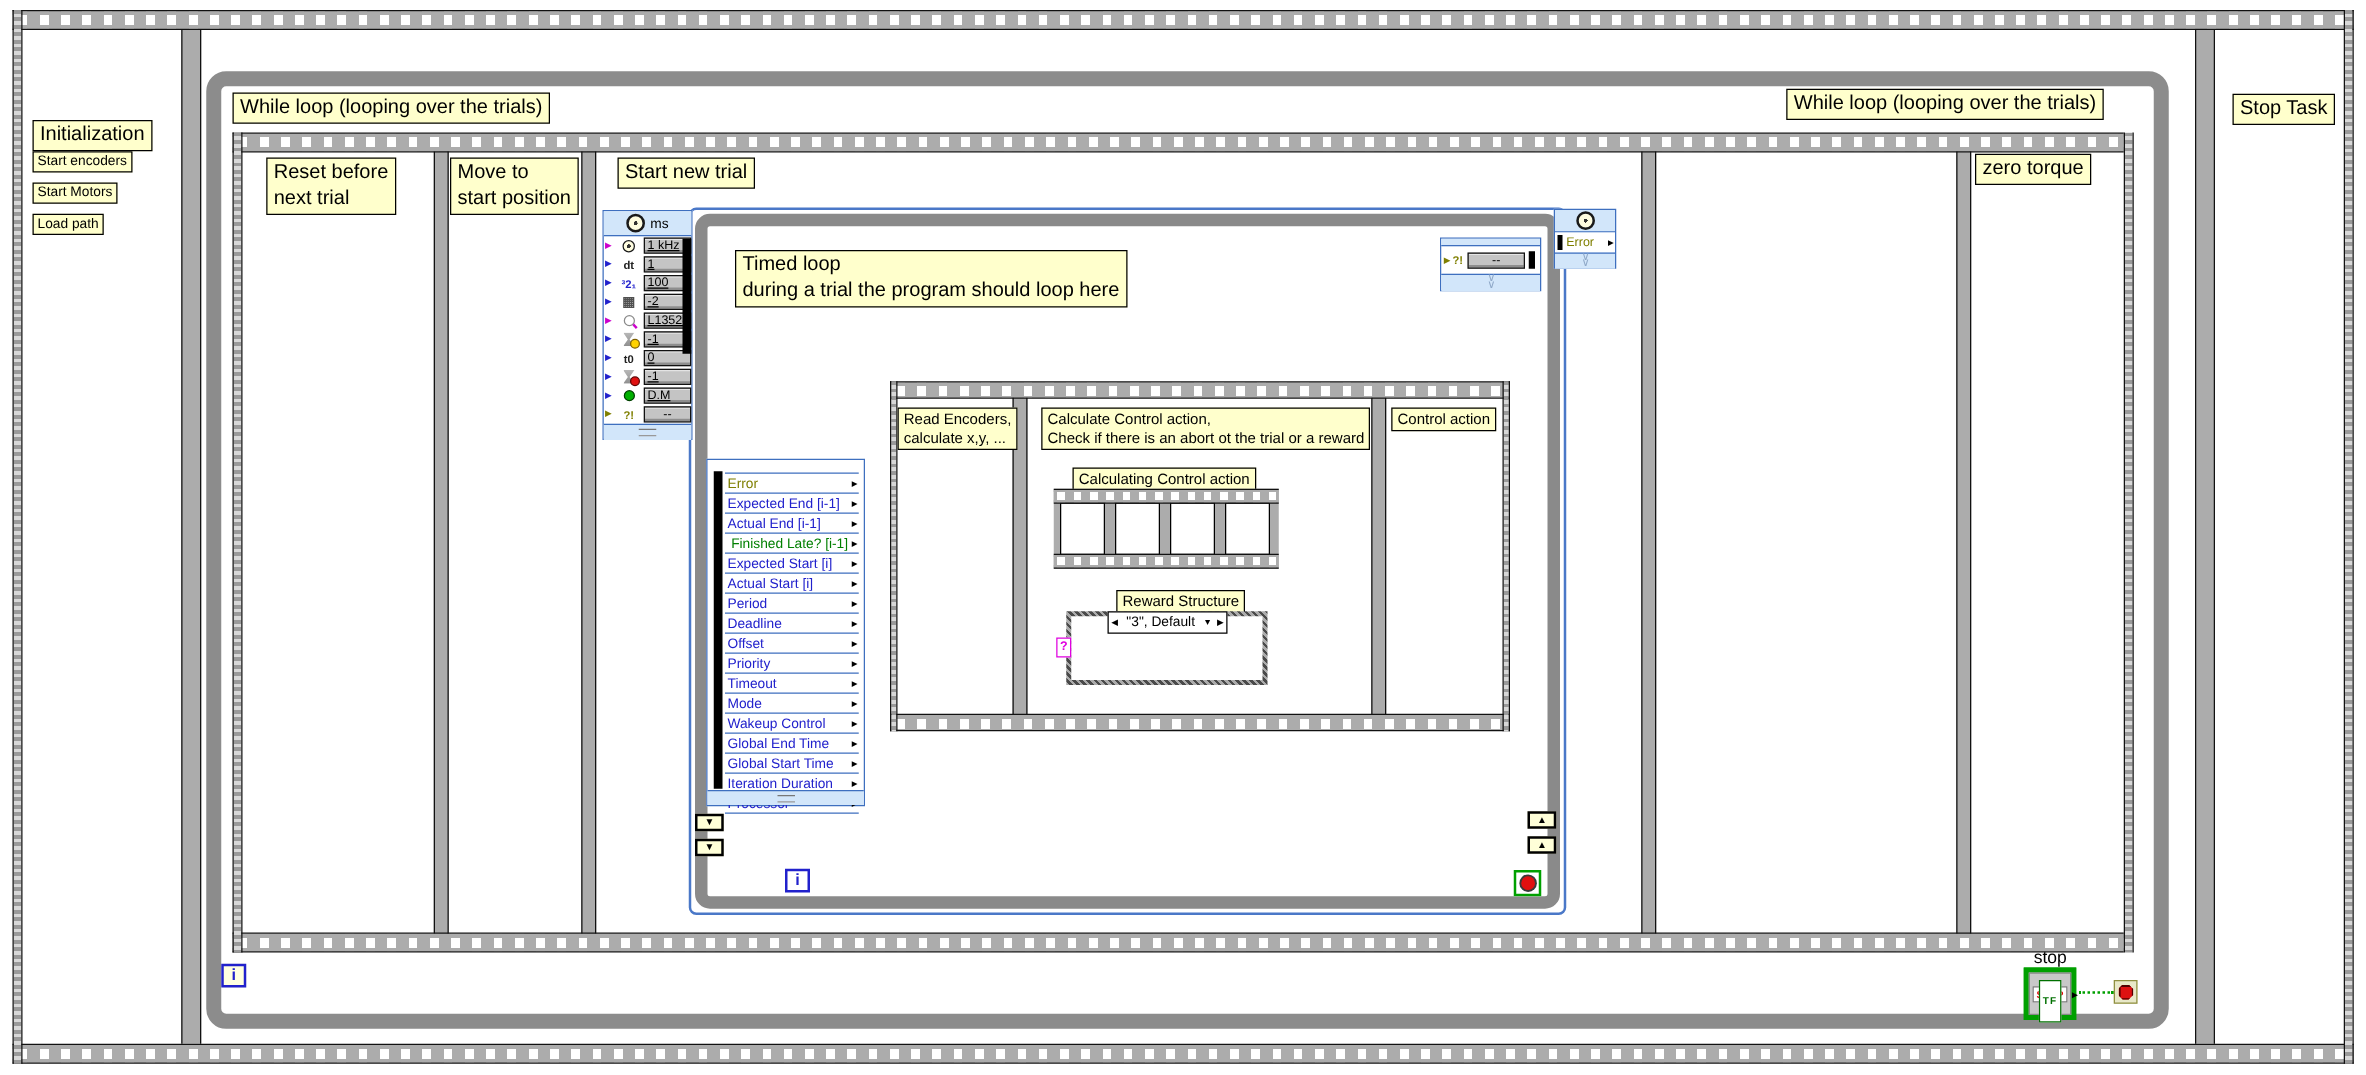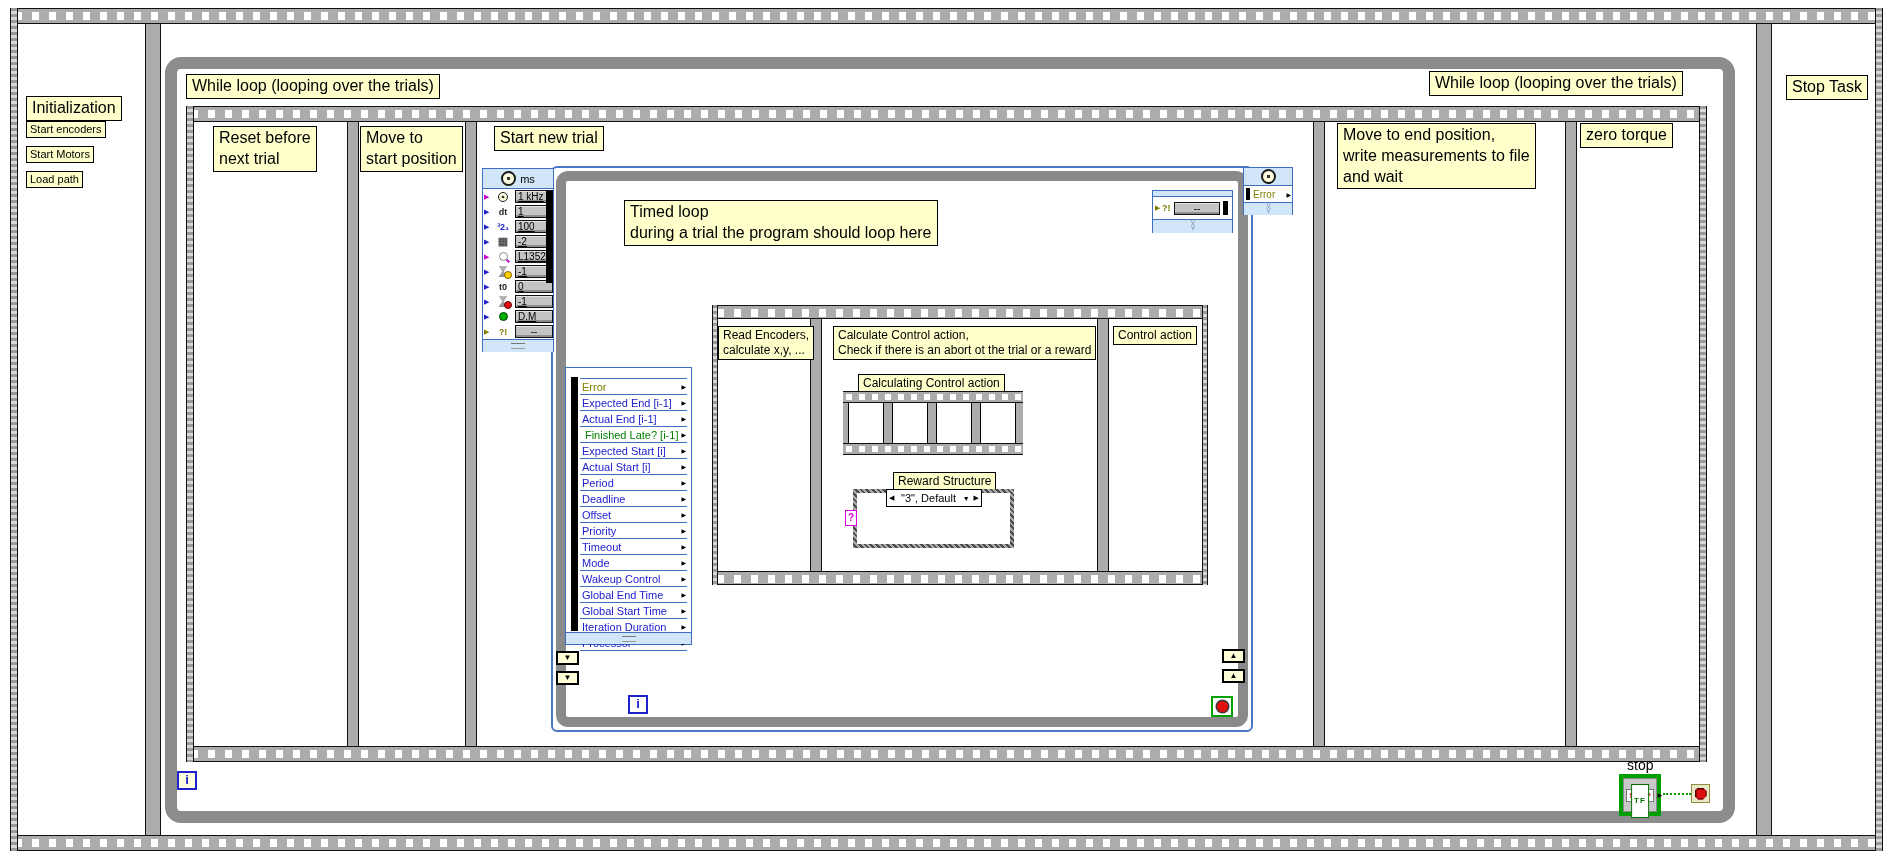--- a/index.html
+++ b/index.html
@@ -127,28 +127,25 @@
   <div class="hstrip" style="left:186px;top:106px;width:1513px;"></div>
   <div class="hstrip" style="left:186px;top:746px;width:1513px;"></div>
   <div class="vedge" style="left:186px;top:106px;height:656px;"></div>
   <div class="vedge" style="left:1699px;top:106px;height:656px;"></div>
 
   <div class="lbl" style="left:213px;top:126px;">Reset before
 next trial</div>
   <div class="lbl" style="left:360px;top:126px;">Move to
 start position</div>
   <div class="lbl" style="left:494px;top:126px;">Start new trial</div>
-  <div class="lbl" style="left:1337px;top:123px;">Move to end position,
-write measurements to file
-and wait</div>
   <div class="lbl" style="left:1580px;top:123px;">zero torque</div>
 
   <div class="tlblue" style="left:551px;top:166px;width:702px;height:566px;"></div>
   <div class="tlgray" style="left:556px;top:171px;width:692px;height:556px;"></div>
-  <div class="lbl" style="left:588px;top:200px;margin-left:36px;">Timed loop
+  <div class="lbl" style="left:588px;top:200px;">Timed loop
 during a trial the program should loop here</div>
 
   <div class="nodebox" style="left:482px;top:168px;width:72px;height:184px;">
     <div class="nhead" style="height:20px;">
       <span class="cir"></span>
       <span>ms</span>
     </div>
     <div>
       <div class="irow">
         <span class="arr">▶</span>

